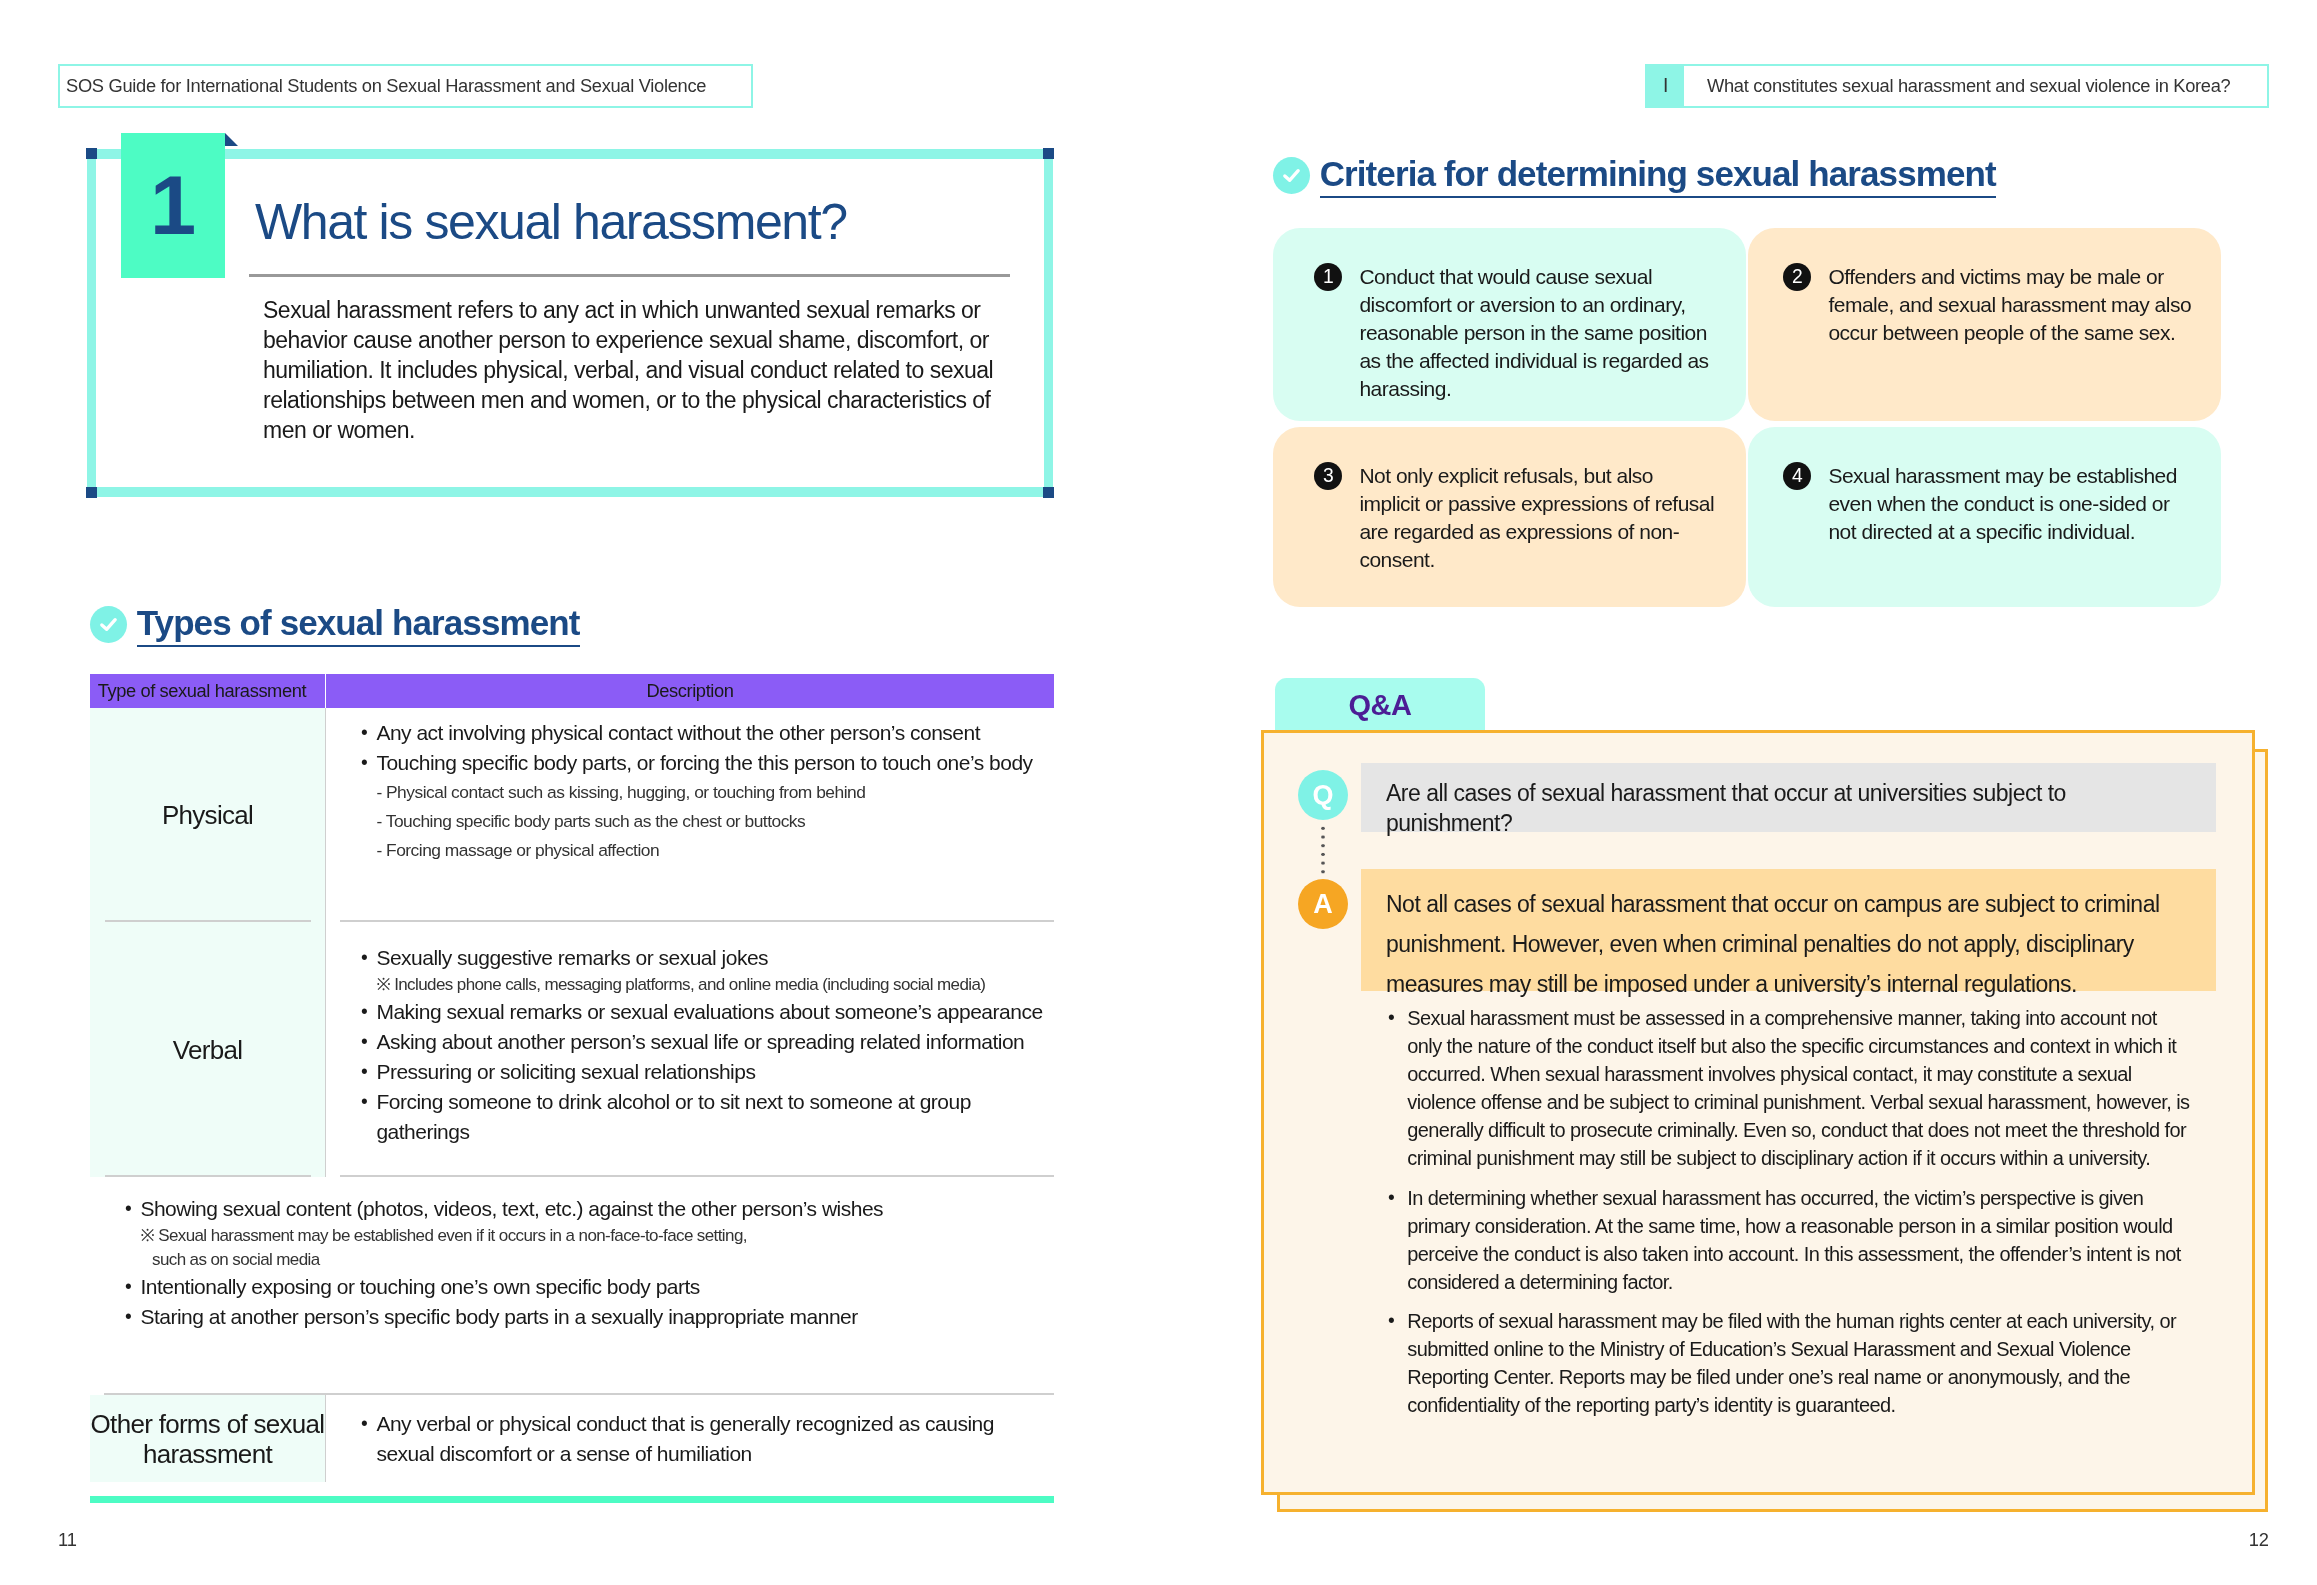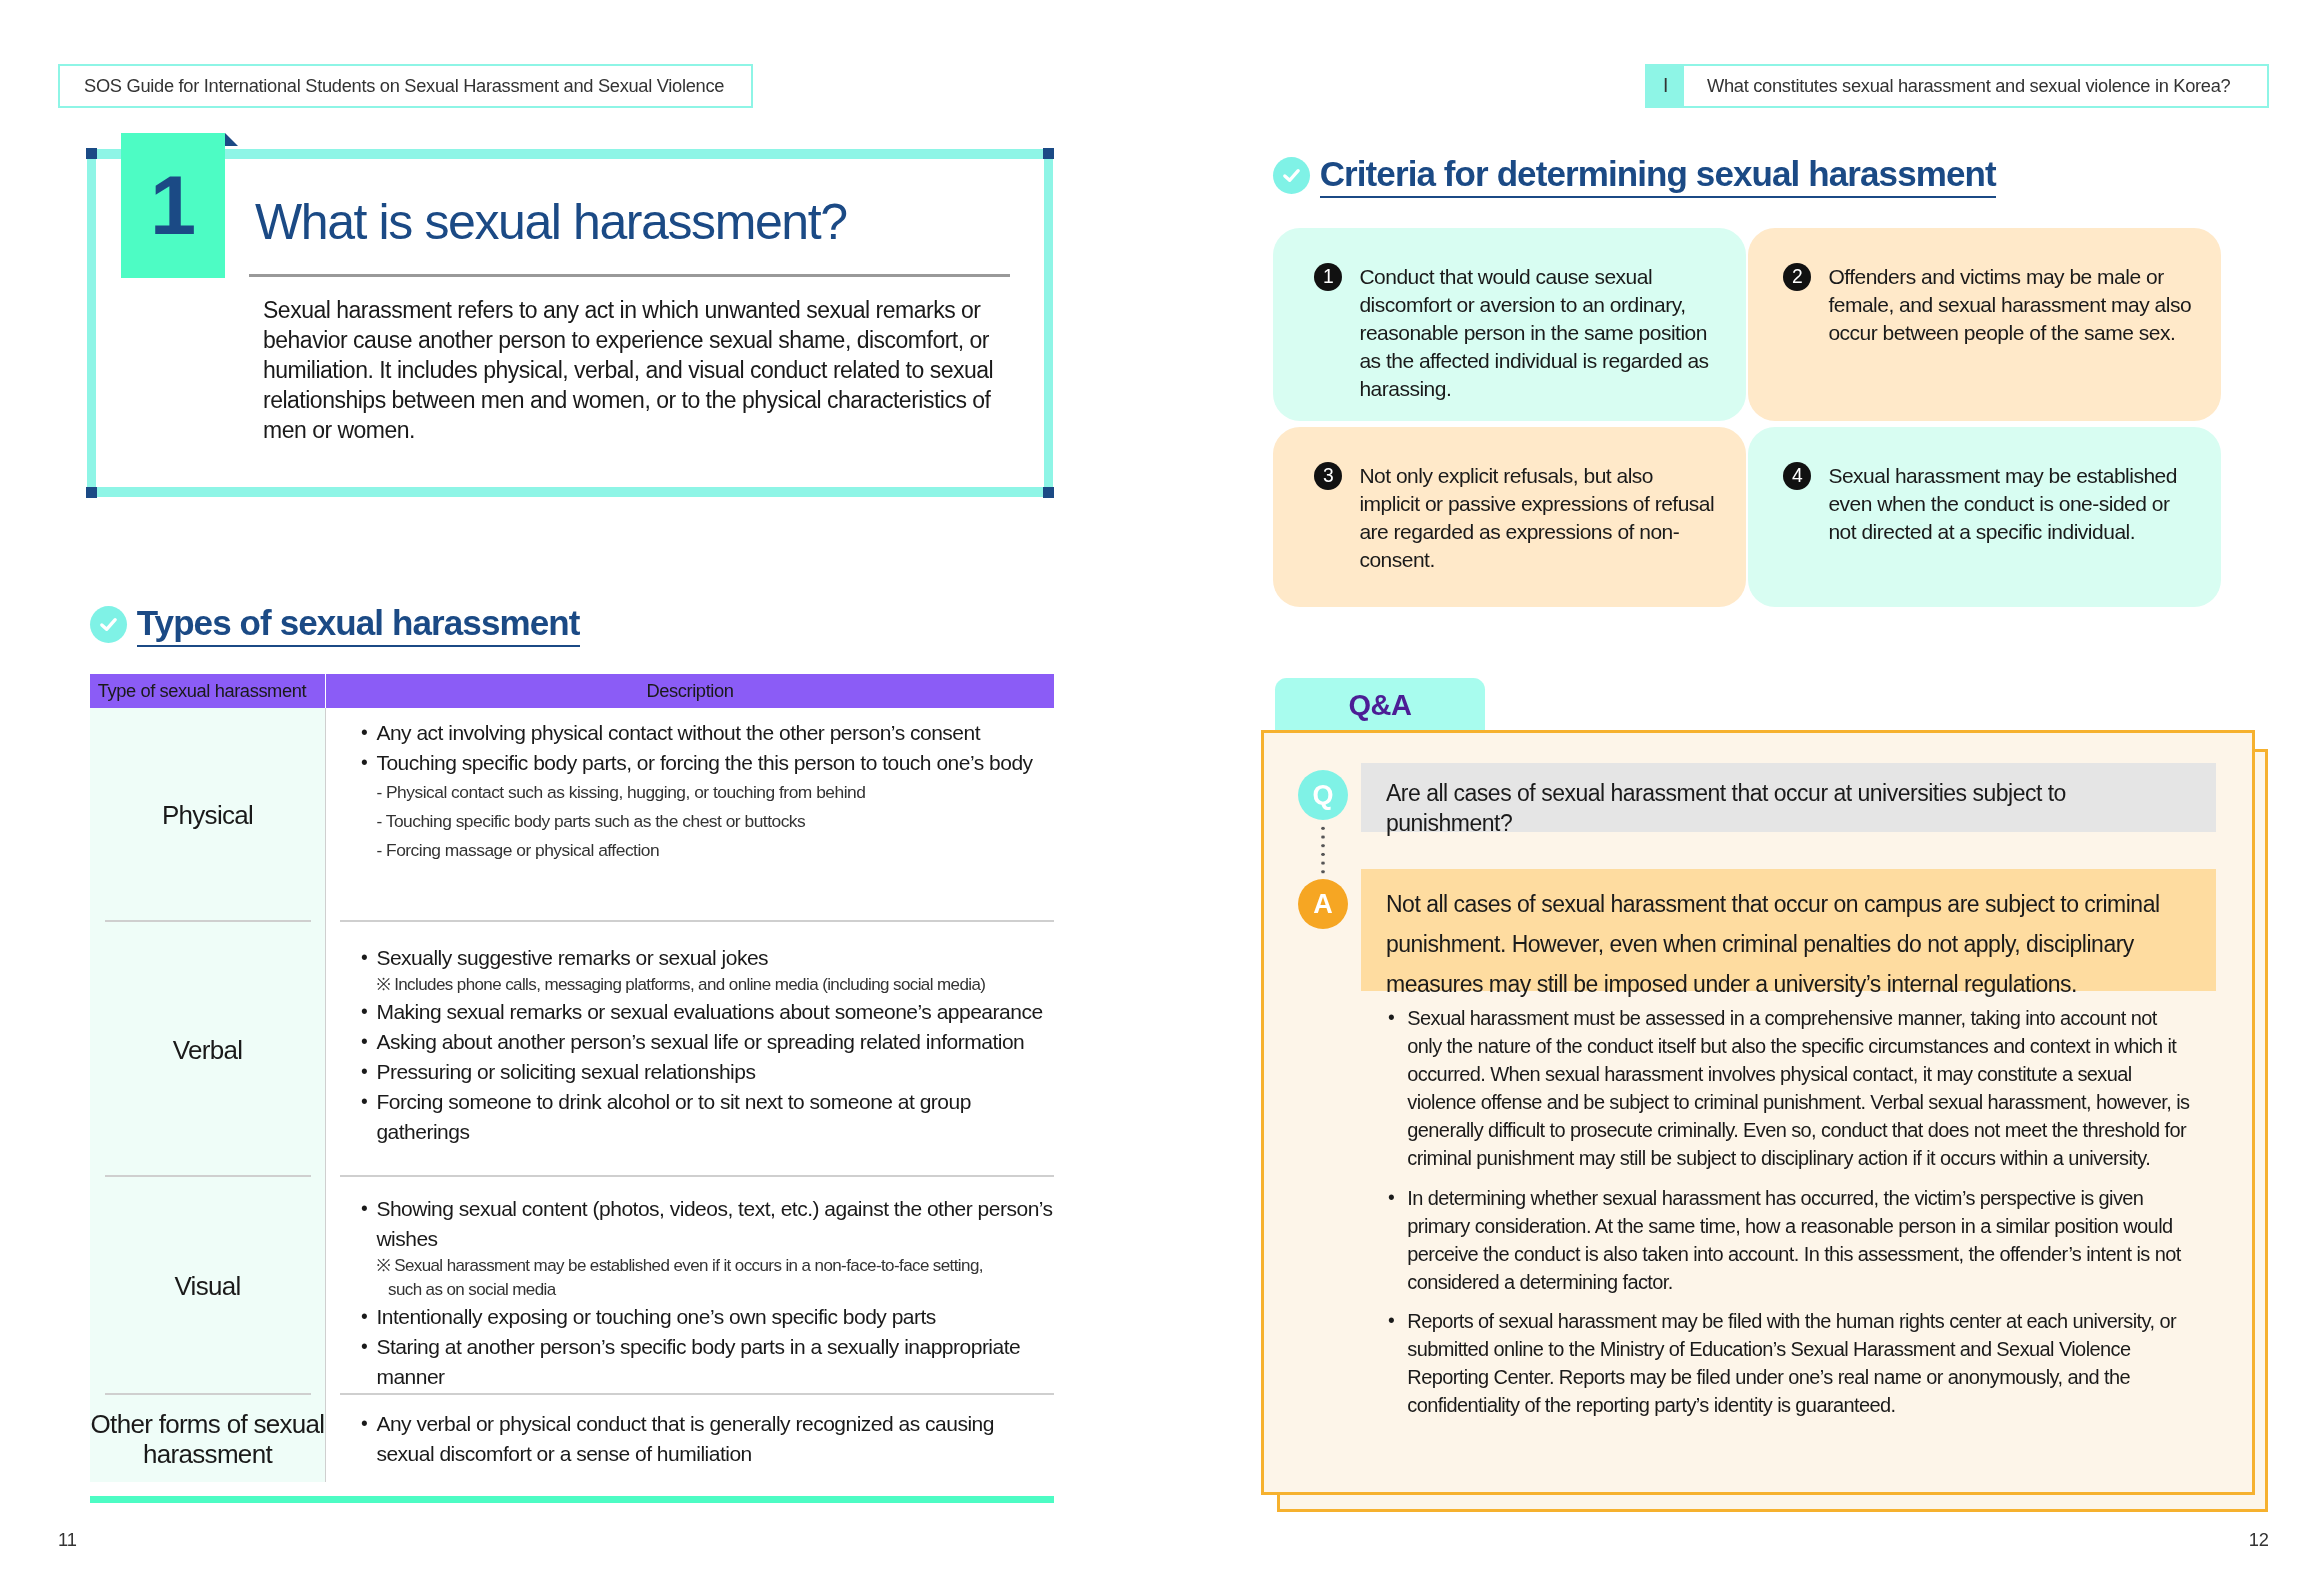--- a/index.html
+++ b/index.html
@@ -4,21 +4,21 @@
 <style>
   * { box-sizing: border-box; margin: 0; padding: 0; }
   html, body { width: 2317px; height: 1585px; background: #ffffff; overflow: hidden; }
   body { font-family: "Liberation Sans", sans-serif; color: #1a1a1a; position: relative; }
 
   
   .running-left {
     position: absolute; left: 58px; top: 64px; width: 695px; height: 44px;
     border: 2.9px solid #8ef5e6; background: #fff;
     font-size: 18.3px; color: #333; letter-spacing: -0.3px;
-    display: flex; align-items: center; padding-left: 24px;
+    display: flex; align-items: center; padding-left: 6px;
   }
   .running-right {
     position: absolute; left: 1645px; top: 64px; width: 624px; height: 44px;
     border: 2.9px solid #8ef5e6; background: #fff;
     display: flex; align-items: center;
     font-size: 18.3px; color: #333; letter-spacing: -0.3px;
   }
   .running-right .chapter {
     width: 37px; height: 100%; background: #8ef5e6;
     display: flex; align-items: center; justify-content: center; font-size: 19.3px;
@@ -232,21 +232,20 @@
           <span>Pressuring or soliciting sexual relationships</span>
         </div>
       <div class="bl">
           <span class="dot">•</span>
           <span>Forcing someone to drink alcohol or to sit next to someone at group gatherings</span>
         </div>
     </div>
   </div>
 
   <div class="trow row-visual">
-    <div class="type-cell">Visual</div>
     <div class="desc-cell">
       <div class="bl">
           <span class="dot">•</span>
           <span>Showing sexual content (photos, videos, text, etc.) against the other person’s wishes</span>
         </div>
       <div class="note">
         <span>※ Sexual harassment may be established even if it occurs in a non-face-to-face setting,</span>
         <span class="cont">such as on social media</span>
       </div>
       <div class="bl">

